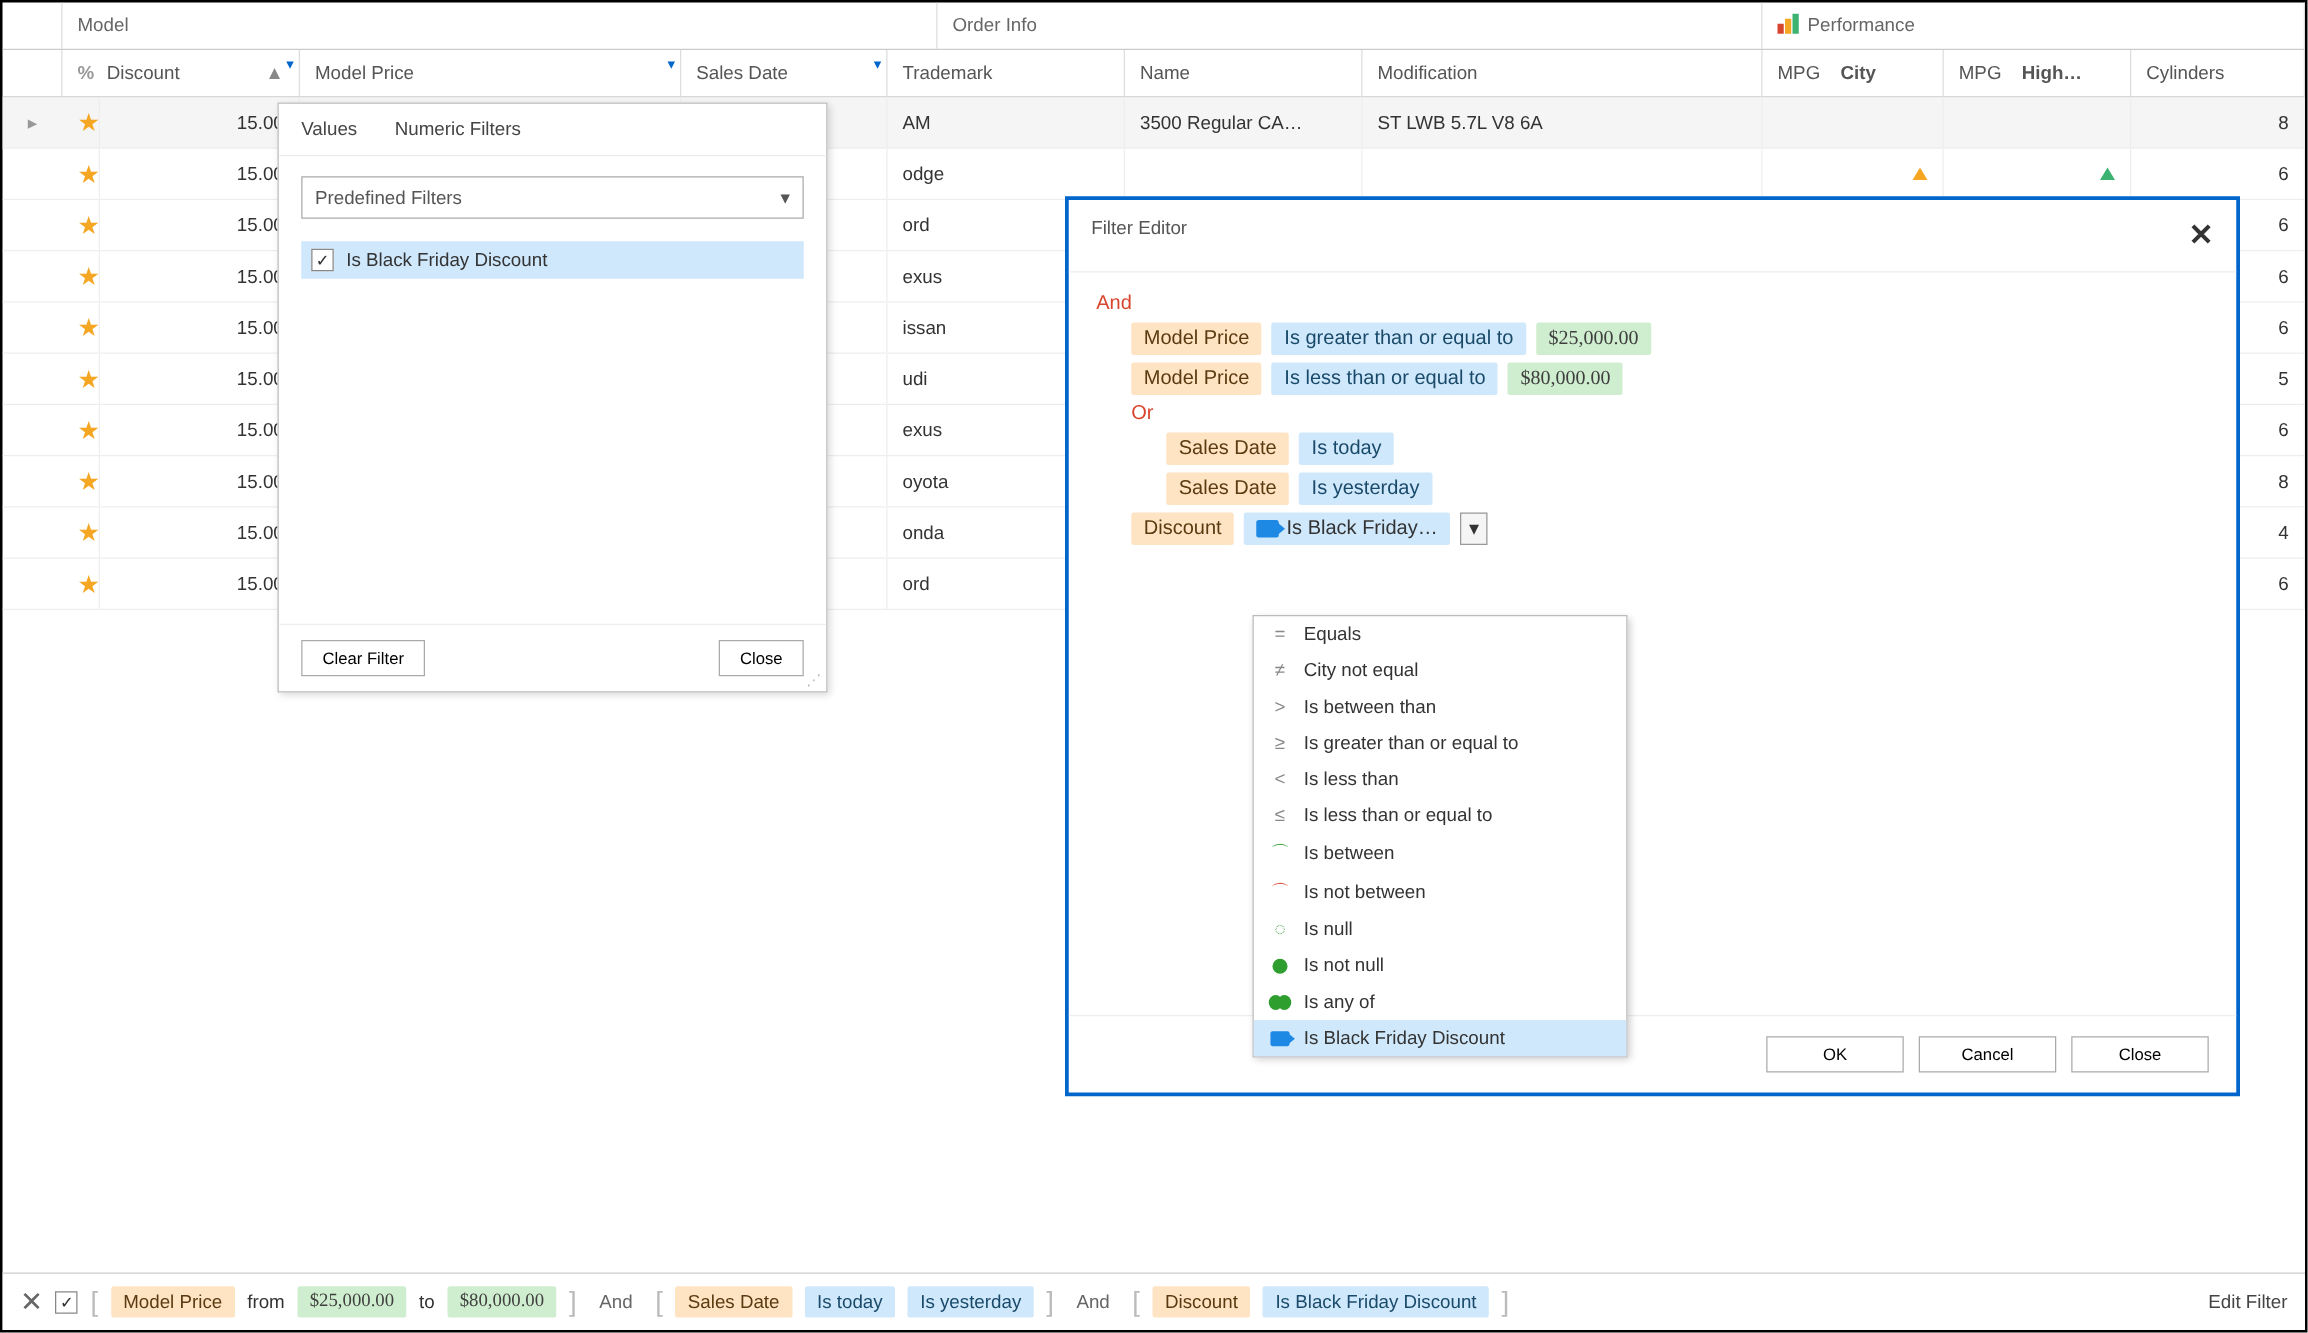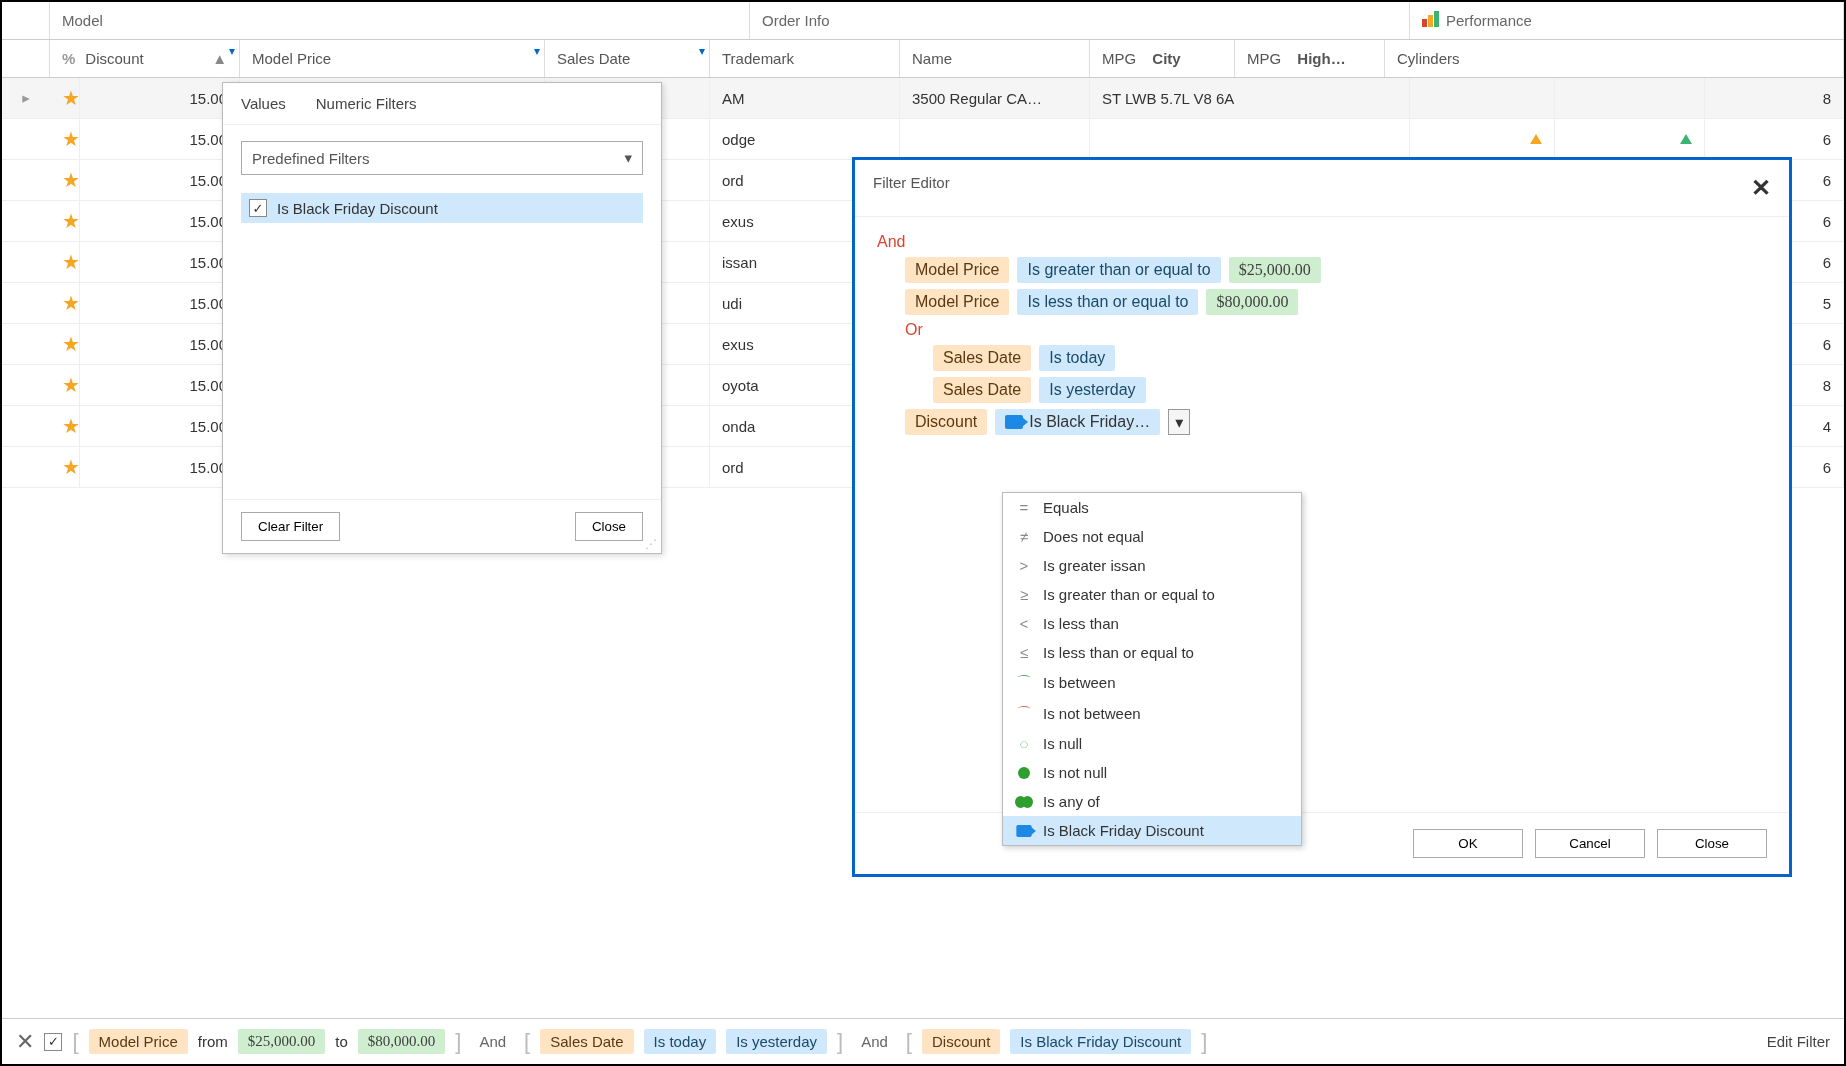--- a/index.html
+++ b/index.html
@@ -108,20 +108,21 @@
   <div class="col-cell" style="width:305px">
     <span>Model Price</span>
     <span class="filt">▾</span>
   </div>
   <div class="col-cell" style="width:165px">
     <span>Sales Date</span>
     <span class="filt">▾</span>
   </div>
   <div class="col-cell" style="width:190px">Trademark</div>
   <div class="col-cell" style="width:190px">Name</div>
+  <div class="col-cell" style="width:320px">Modification</div>
   <div class="col-cell" style="width:145px">
     <span>MPG</span>&nbsp;<b>City</b>
   </div>
   <div class="col-cell" style="width:150px">
     <span>MPG</span>&nbsp;<b>High…</b>
   </div>
   <div class="col-cell" style="flex:1">Cylinders</div>
 </div>
 
 <div class="rows" id="rows">
@@ -348,25 +349,25 @@
   </div>
 </div>
 
 <div class="op-list" id="op-list">
     <div class="op-item">
       <span class="op-sym gray">=</span>
       <span>Equals</span>
     </div>
     <div class="op-item">
       <span class="op-sym gray">≠</span>
-      <span>Does not equal</span>
+      <span>City not equal</span>
     </div>
     <div class="op-item">
       <span class="op-sym gray">&gt;</span>
-      <span>Is greater issan</span>
+      <span>Is between than</span>
     </div>
     <div class="op-item">
       <span class="op-sym gray">≥</span>
       <span>Is greater than or equal to</span>
     </div>
     <div class="op-item">
       <span class="op-sym gray">&lt;</span>
       <span>Is less than</span>
     </div>
     <div class="op-item">

